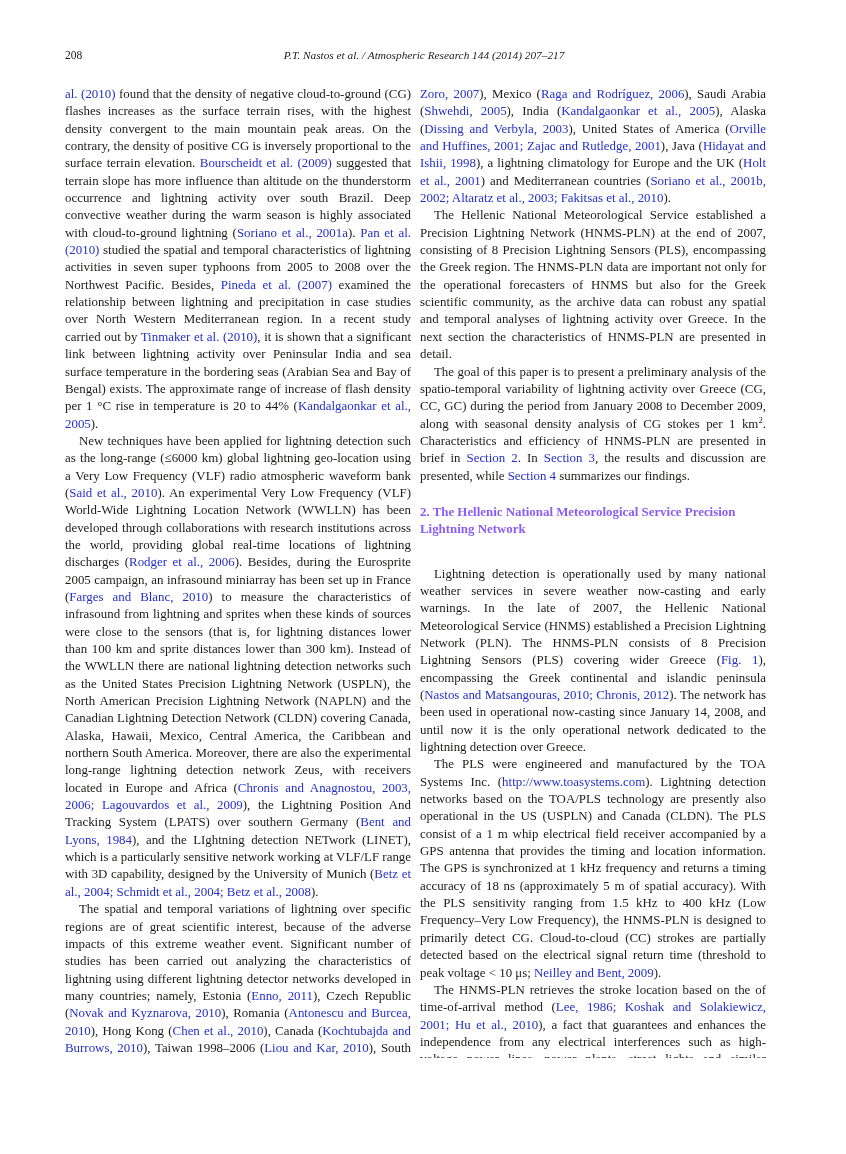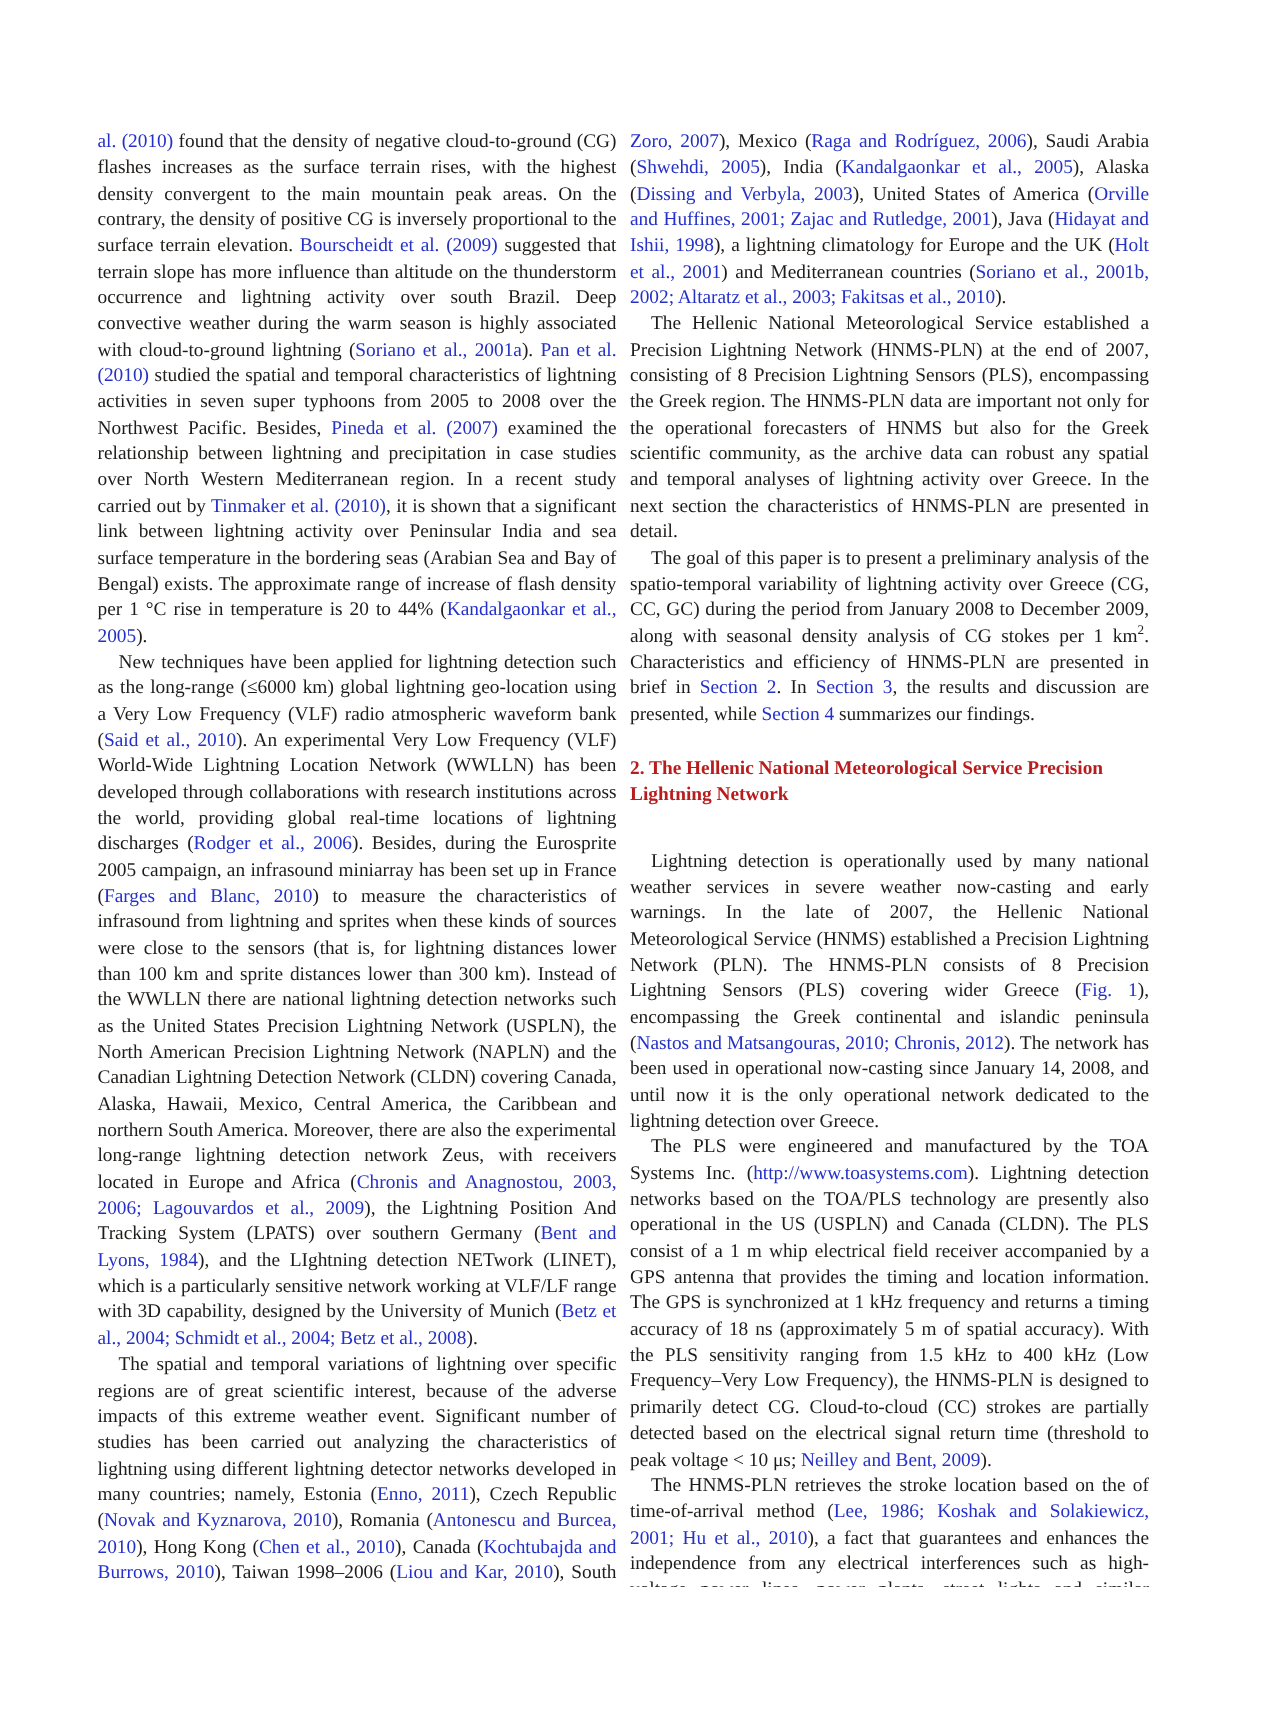--- a/index.html
+++ b/index.html
@@ -58,38 +58,42 @@
   }
   p.indent {
     text-indent: 14px;
   }
   h3.section-heading {
     font-size: 12.9px;
     line-height: 17.35px;
     font-weight: bold;
     text-align: left;
     margin: 19px 0 27px 0;
-    color: #b91c1c;
+    color: #8b5cf6;
   }
   a.cite-link {
     color: var(--link-blue, #2430c8);
     text-decoration: none;
     cursor: pointer;
   }
   sup.sup {
     font-size: 68%;
     line-height: 0;
     vertical-align: super;
   }
 </style>
 </head>
 <body>
 
 <div class="page">
 
+  <div class="page-header">
+    <span class="page-number">208</span>
+    <div class="running-title">P.T. Nastos et al. / Atmospheric Research 144 (2014) 207–217</div>
+  </div>
 
   <div class="body-columns">
     <div class="column">
         <p class="para"><a class="cite-link" href="#">al. (2010)</a><span> found that the density of negative cloud-to-ground (CG) flashes increases as the surface terrain rises, with the highest density convergent to the main mountain peak areas. On the contrary, the density of positive CG is inversely proportional to the surface terrain elevation. </span><a class="cite-link" href="#">Bourscheidt et al. (2009)</a><span> suggested that terrain slope has more influence than altitude on the thunderstorm occurrence and lightning activity over south Brazil. Deep convective weather during the warm season is highly associated with cloud-to-ground lightning (</span><a class="cite-link" href="#">Soriano et al., 2001a</a><span>). </span><a class="cite-link" href="#">Pan et al. (2010)</a><span> studied the spatial and temporal characteristics of lightning activities in seven super typhoons from 2005 to 2008 over the Northwest Pacific. Besides, </span><a class="cite-link" href="#">Pineda et al. (2007)</a><span> examined the relationship between lightning and precipitation in case studies over North Western Mediterranean region. In a recent study carried out by </span><a class="cite-link" href="#">Tinmaker et al. (2010)</a><span>, it is shown that a significant link between lightning activity over Peninsular India and sea surface temperature in the bordering seas (Arabian Sea and Bay of Bengal) exists. The approximate range of increase of flash density per 1 °C rise in temperature is 20 to 44% (</span><a class="cite-link" href="#">Kandalgaonkar et al., 2005</a><span>).</span></p>
         <p class="para indent"><span>New techniques have been applied for lightning detection such as the long-range (≤6000 km) global lightning geo-location using a Very Low Frequency (VLF) radio atmospheric waveform bank (</span><a class="cite-link" href="#">Said et al., 2010</a><span>). An experimental Very Low Frequency (VLF) World-Wide Lightning Location Network (WWLLN) has been developed through collaborations with research institutions across the world, providing global real-time locations of lightning discharges (</span><a class="cite-link" href="#">Rodger et al., 2006</a><span>). Besides, during the Eurosprite 2005 campaign, an infrasound miniarray has been set up in France (</span><a class="cite-link" href="#">Farges and Blanc, 2010</a><span>) to measure the characteristics of infrasound from lightning and sprites when these kinds of sources were close to the sensors (that is, for lightning distances lower than 100 km and sprite distances lower than 300 km). Instead of the WWLLN there are national lightning detection networks such as the United States Precision Lightning Network (USPLN), the North American Precision Lightning Network (NAPLN) and the Canadian Lightning Detection Network (CLDN) covering Canada, Alaska, Hawaii, Mexico, Central America, the Caribbean and northern South America. Moreover, there are also the experimental long-range lightning detection network Zeus, with receivers located in Europe and Africa (</span><a class="cite-link" href="#">Chronis and Anagnostou, 2003, 2006; Lagouvardos et al., 2009</a><span>), the Lightning Position And Tracking System (LPATS) over southern Germany (</span><a class="cite-link" href="#">Bent and Lyons, 1984</a><span>), and the LIghtning detection NETwork (LINET), which is a particularly sensitive network working at VLF/LF range with 3D capability, designed by the University of Munich (</span><a class="cite-link" href="#">Betz et al., 2004; Schmidt et al., 2004; Betz et al., 2008</a><span>).</span></p>
         <p class="para indent"><span>The spatial and temporal variations of lightning over specific regions are of great scientific interest, because of the adverse impacts of this extreme weather event. Significant number of studies has been carried out analyzing the characteristics of lightning using different lightning detector networks developed in many countries; namely, Estonia (</span><a class="cite-link" href="#">Enno, 2011</a><span>), Czech Republic (</span><a class="cite-link" href="#">Novak and Kyznarova, 2010</a><span>), Romania (</span><a class="cite-link" href="#">Antonescu and Burcea, 2010</a><span>), Hong Kong (</span><a class="cite-link" href="#">Chen et al., 2010</a><span>), Canada (</span><a class="cite-link" href="#">Kochtubajda and Burrows, 2010</a><span>), Taiwan 1998–2006 (</span><a class="cite-link" href="#">Liou and Kar, 2010</a><span>), South Korea 2000–2001 (</span></p>
       </div>
     <div class="column">
         <p class="para"><a class="cite-link" href="#">Zoro, 2007</a><span>), Mexico (</span><a class="cite-link" href="#">Raga and Rodríguez, 2006</a><span>), Saudi Arabia (</span><a class="cite-link" href="#">Shwehdi, 2005</a><span>), India (</span><a class="cite-link" href="#">Kandalgaonkar et al., 2005</a><span>), Alaska (</span><a class="cite-link" href="#">Dissing and Verbyla, 2003</a><span>), United States of America (</span><a class="cite-link" href="#">Orville and Huffines, 2001; Zajac and Rutledge, 2001</a><span>), Java (</span><a class="cite-link" href="#">Hidayat and Ishii, 1998</a><span>), a lightning climatology for Europe and the UK (</span><a class="cite-link" href="#">Holt et al., 2001</a><span>) and Mediterranean countries (</span><a class="cite-link" href="#">Soriano et al., 2001b, 2002; Altaratz et al., 2003; Fakitsas et al., 2010</a><span>).</span></p>
         <p class="para indent"><span>The Hellenic National Meteorological Service established a Precision Lightning Network (HNMS-PLN) at the end of 2007, consisting of 8 Precision Lightning Sensors (PLS), encompassing the Greek region. The HNMS-PLN data are important not only for the operational forecasters of HNMS but also for the Greek scientific community, as the archive data can robust any spatial and temporal analyses of lightning activity over Greece. In the next section the characteristics of HNMS-PLN are presented in detail.</span></p>

